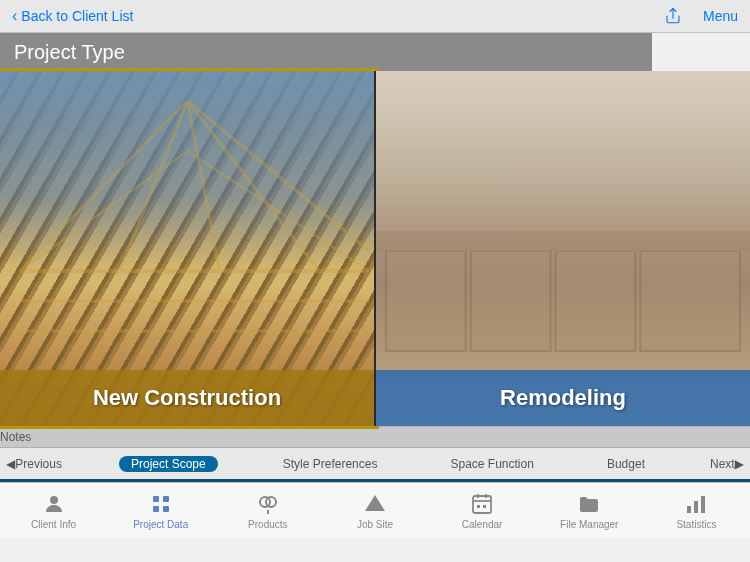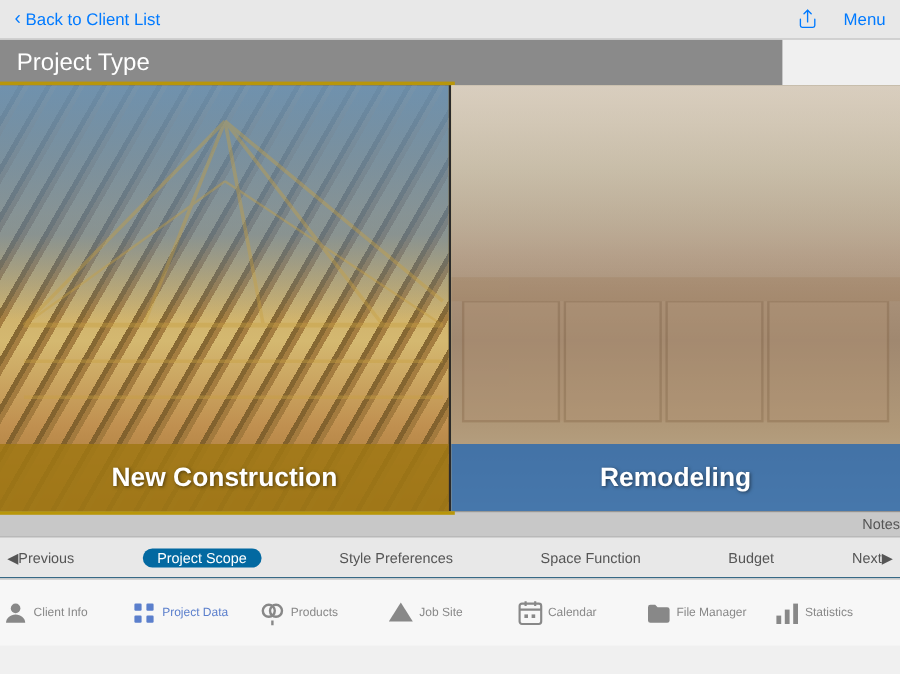--- a/index.html
+++ b/index.html
@@ -159,39 +159,39 @@
       outline: 3px solid #b8960a;
     }
 
     
     #notes-bar {
       width: 750px;
       height: 22px;
       background: #c8c8c8;
       display: flex;
       align-items: center;
-      justify-content: flex-end;
+      justify-content: flex-start;
       border-top: 1px solid #b0b0b0;
       border-bottom: 1px solid #b0b0b0;
     }
     #notes-text {
       font-size: 12px;
       color: #555;
     }
 
     
     #workflow-nav {
       width: 750px;
       height: 34px;
       background: #e8e8e8;
       display: flex;
       align-items: center;
       justify-content: space-between;
       padding: 0 6px;
-      border-bottom: 1px solid #0c4a6e;
+      border-bottom: 3px solid #0c4a6e;
     }
     .workflow-item {
       font-size: 12px;
       color: #555;
       padding: 4px 8px;
       cursor: pointer;
       white-space: nowrap;
     }
     .workflow-item.active {
       background: #0369a1;
@@ -214,21 +214,21 @@
       width: 750px;
       height: 56px;
       background: #f7f7f7;
       border-top: 1px solid #c0c0c0;
       display: flex;
       align-items: center;
       justify-content: space-around;
     }
     .tab-item {
       display: flex;
-      flex-direction: row;
+      flex-direction: column;
       align-items: center;
       gap: 2px;
       cursor: pointer;
       flex: 1;
       padding: 4px 0;
     }
     .tab-icon {
       width: 26px;
       height: 26px;
       display: flex;

